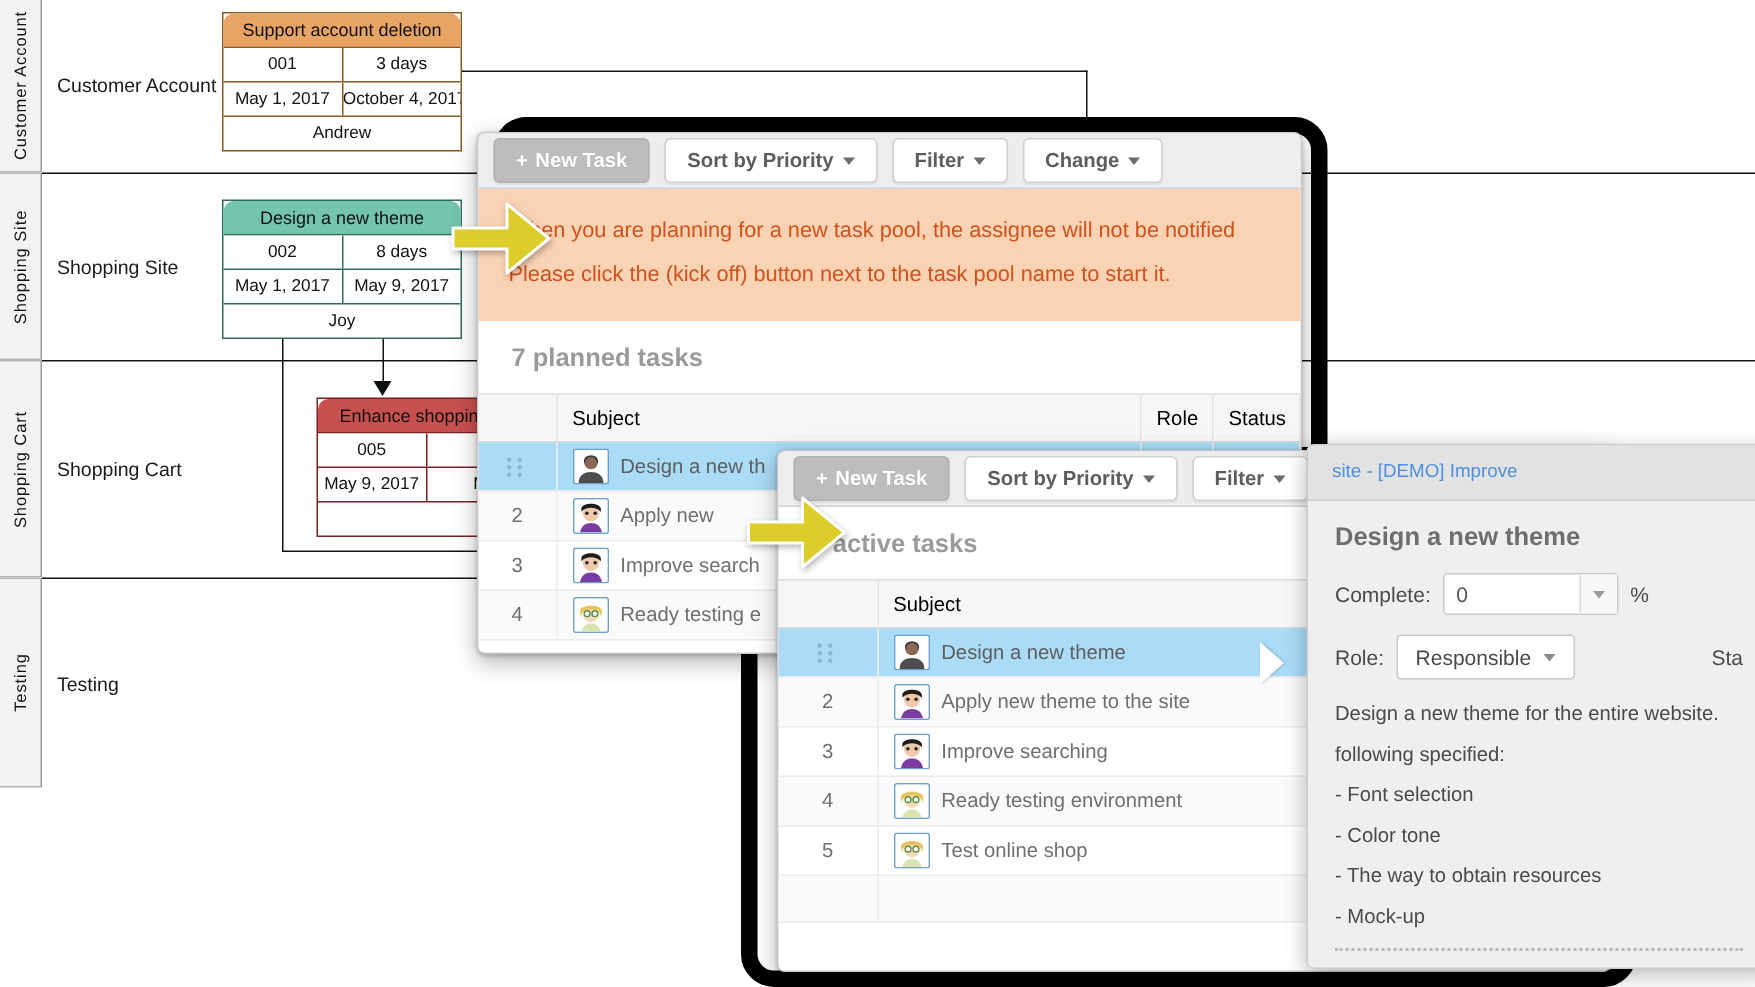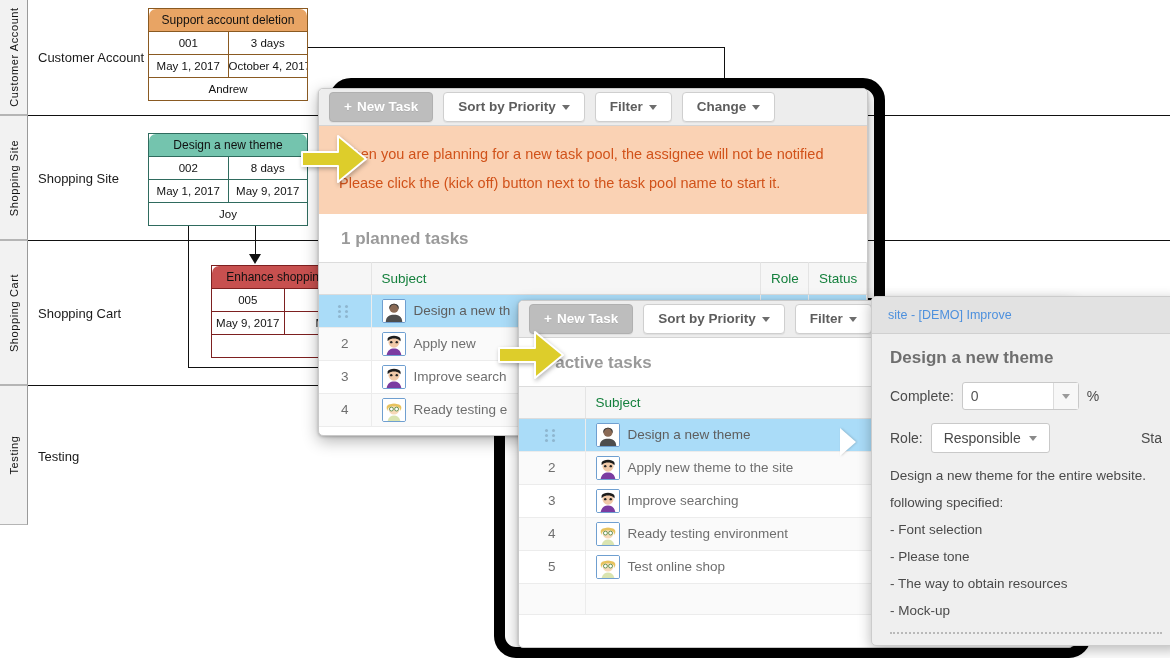--- a/index.html
+++ b/index.html
@@ -84,21 +84,21 @@
     border-right:4px solid transparent;border-top:5px solid #6d6d6d;vertical-align:middle;}
   .btn .plus{display:inline-block;margin-right:5px;font-weight:bold;}
 
   .notice{background:#fad2b4;color:#d1521a;padding:14px 20px 16px;font-size:14.5px;line-height:2.0;}
   .notice p{margin:0;white-space:nowrap;}
 
   .listtitle{font-size:17px;font-weight:bold;color:#9a9a9a;padding:15px 22px 13px;background:#fff;}
 
   table.tasks{border-collapse:collapse;width:100%;table-layout:fixed;font-size:13px;}
   table.tasks th{
-    background:#f6f6f6;color:#15803d;font-weight:normal;text-align:left;
+    background:#f6f6f6;color:#000000;font-weight:normal;text-align:left;
     padding:8px 10px;border-top:1px solid #dcdcdc;border-bottom:1px solid #dcdcdc;
     border-right:1px solid #e4e4e4;font-size:13.5px;
   }
   table.tasks td{
     padding:4px 10px;border-bottom:1px solid #ececec;border-right:1px solid #ececec;
     color:#6f6f6f;font-size:13.5px;height:22px;
   }
   table.tasks tr.alt td{background:#fafafa;}
   table.tasks tr.sel td{background:#aadcf8;color:#5e5e5e;}
   .numcell{text-align:center;color:#7a7a7a;width:48px;}
@@ -246,21 +246,21 @@
     <div class="btn">
       <span>Change</span><span class="caret"></span>
     </div>
   </div>
 
   <div class="notice">
     <p>When you are planning for a new task pool, the assignee will not be notified</p>
     <p>Please click the (kick off) button next to the task pool name to start it.</p>
   </div>
 
-  <div class="listtitle">1 planned tasks</div>
+  <div class="listtitle">7 planned tasks</div>
 
   <table class="tasks">
     <colgroup>
         <col style="width:52px">
         <col>
         <col style="width:48px">
         <col style="width:58px">
       </colgroup>
     <thead>
       <tr>
@@ -501,21 +501,21 @@
       <span class="selbox">
         <span>Responsible</span>
         <span class="caret"></span>
       </span>
       <span class="statlabel">Sta</span>
     </div>
 
     <p class="desc">Design a new theme for the entire website.</p>
     <p class="desc">following specified:</p>
     <p class="desc">- Font selection</p>
-    <p class="desc">- Please tone</p>
+    <p class="desc">- Color tone</p>
     <p class="desc">- The way to obtain resources</p>
     <p class="desc">- Mock-up</p>
 
     <div class="dotted"></div>
     <div class="hist">Submitted by Derek.</div>
 
   </div>
 </div>
 
 <div class="notch" style="left:840px;top:428px;"></div>

